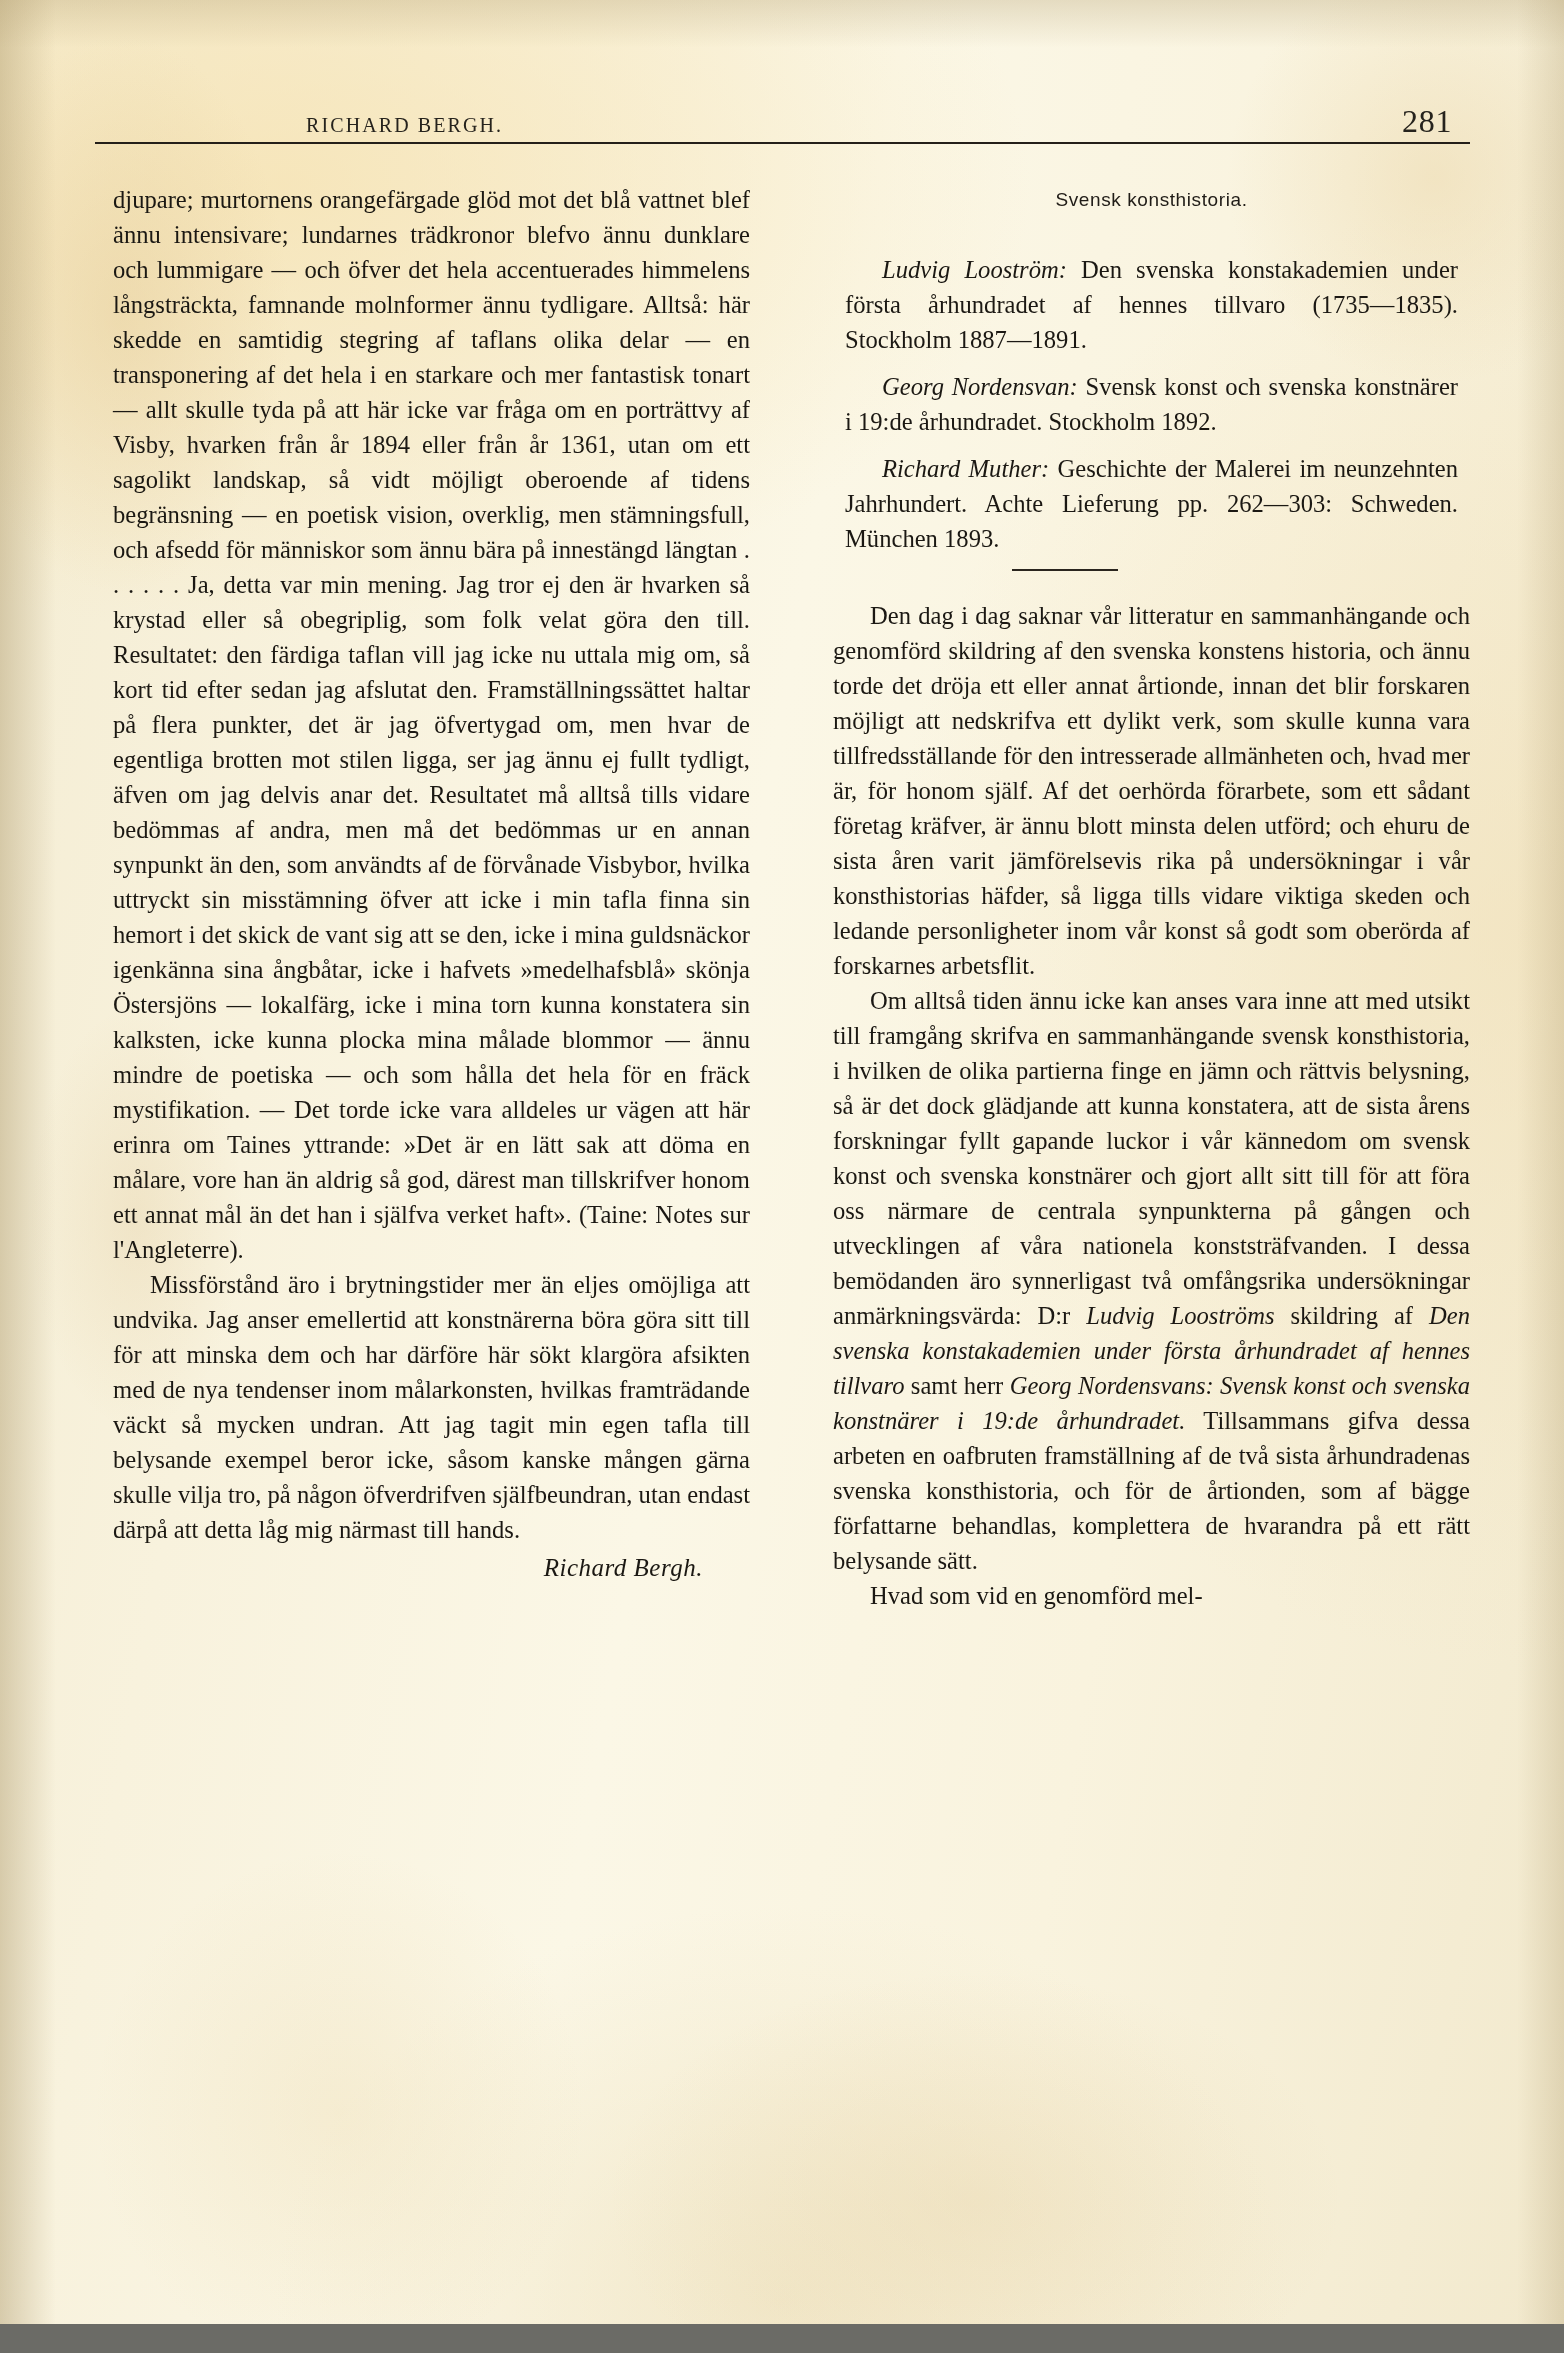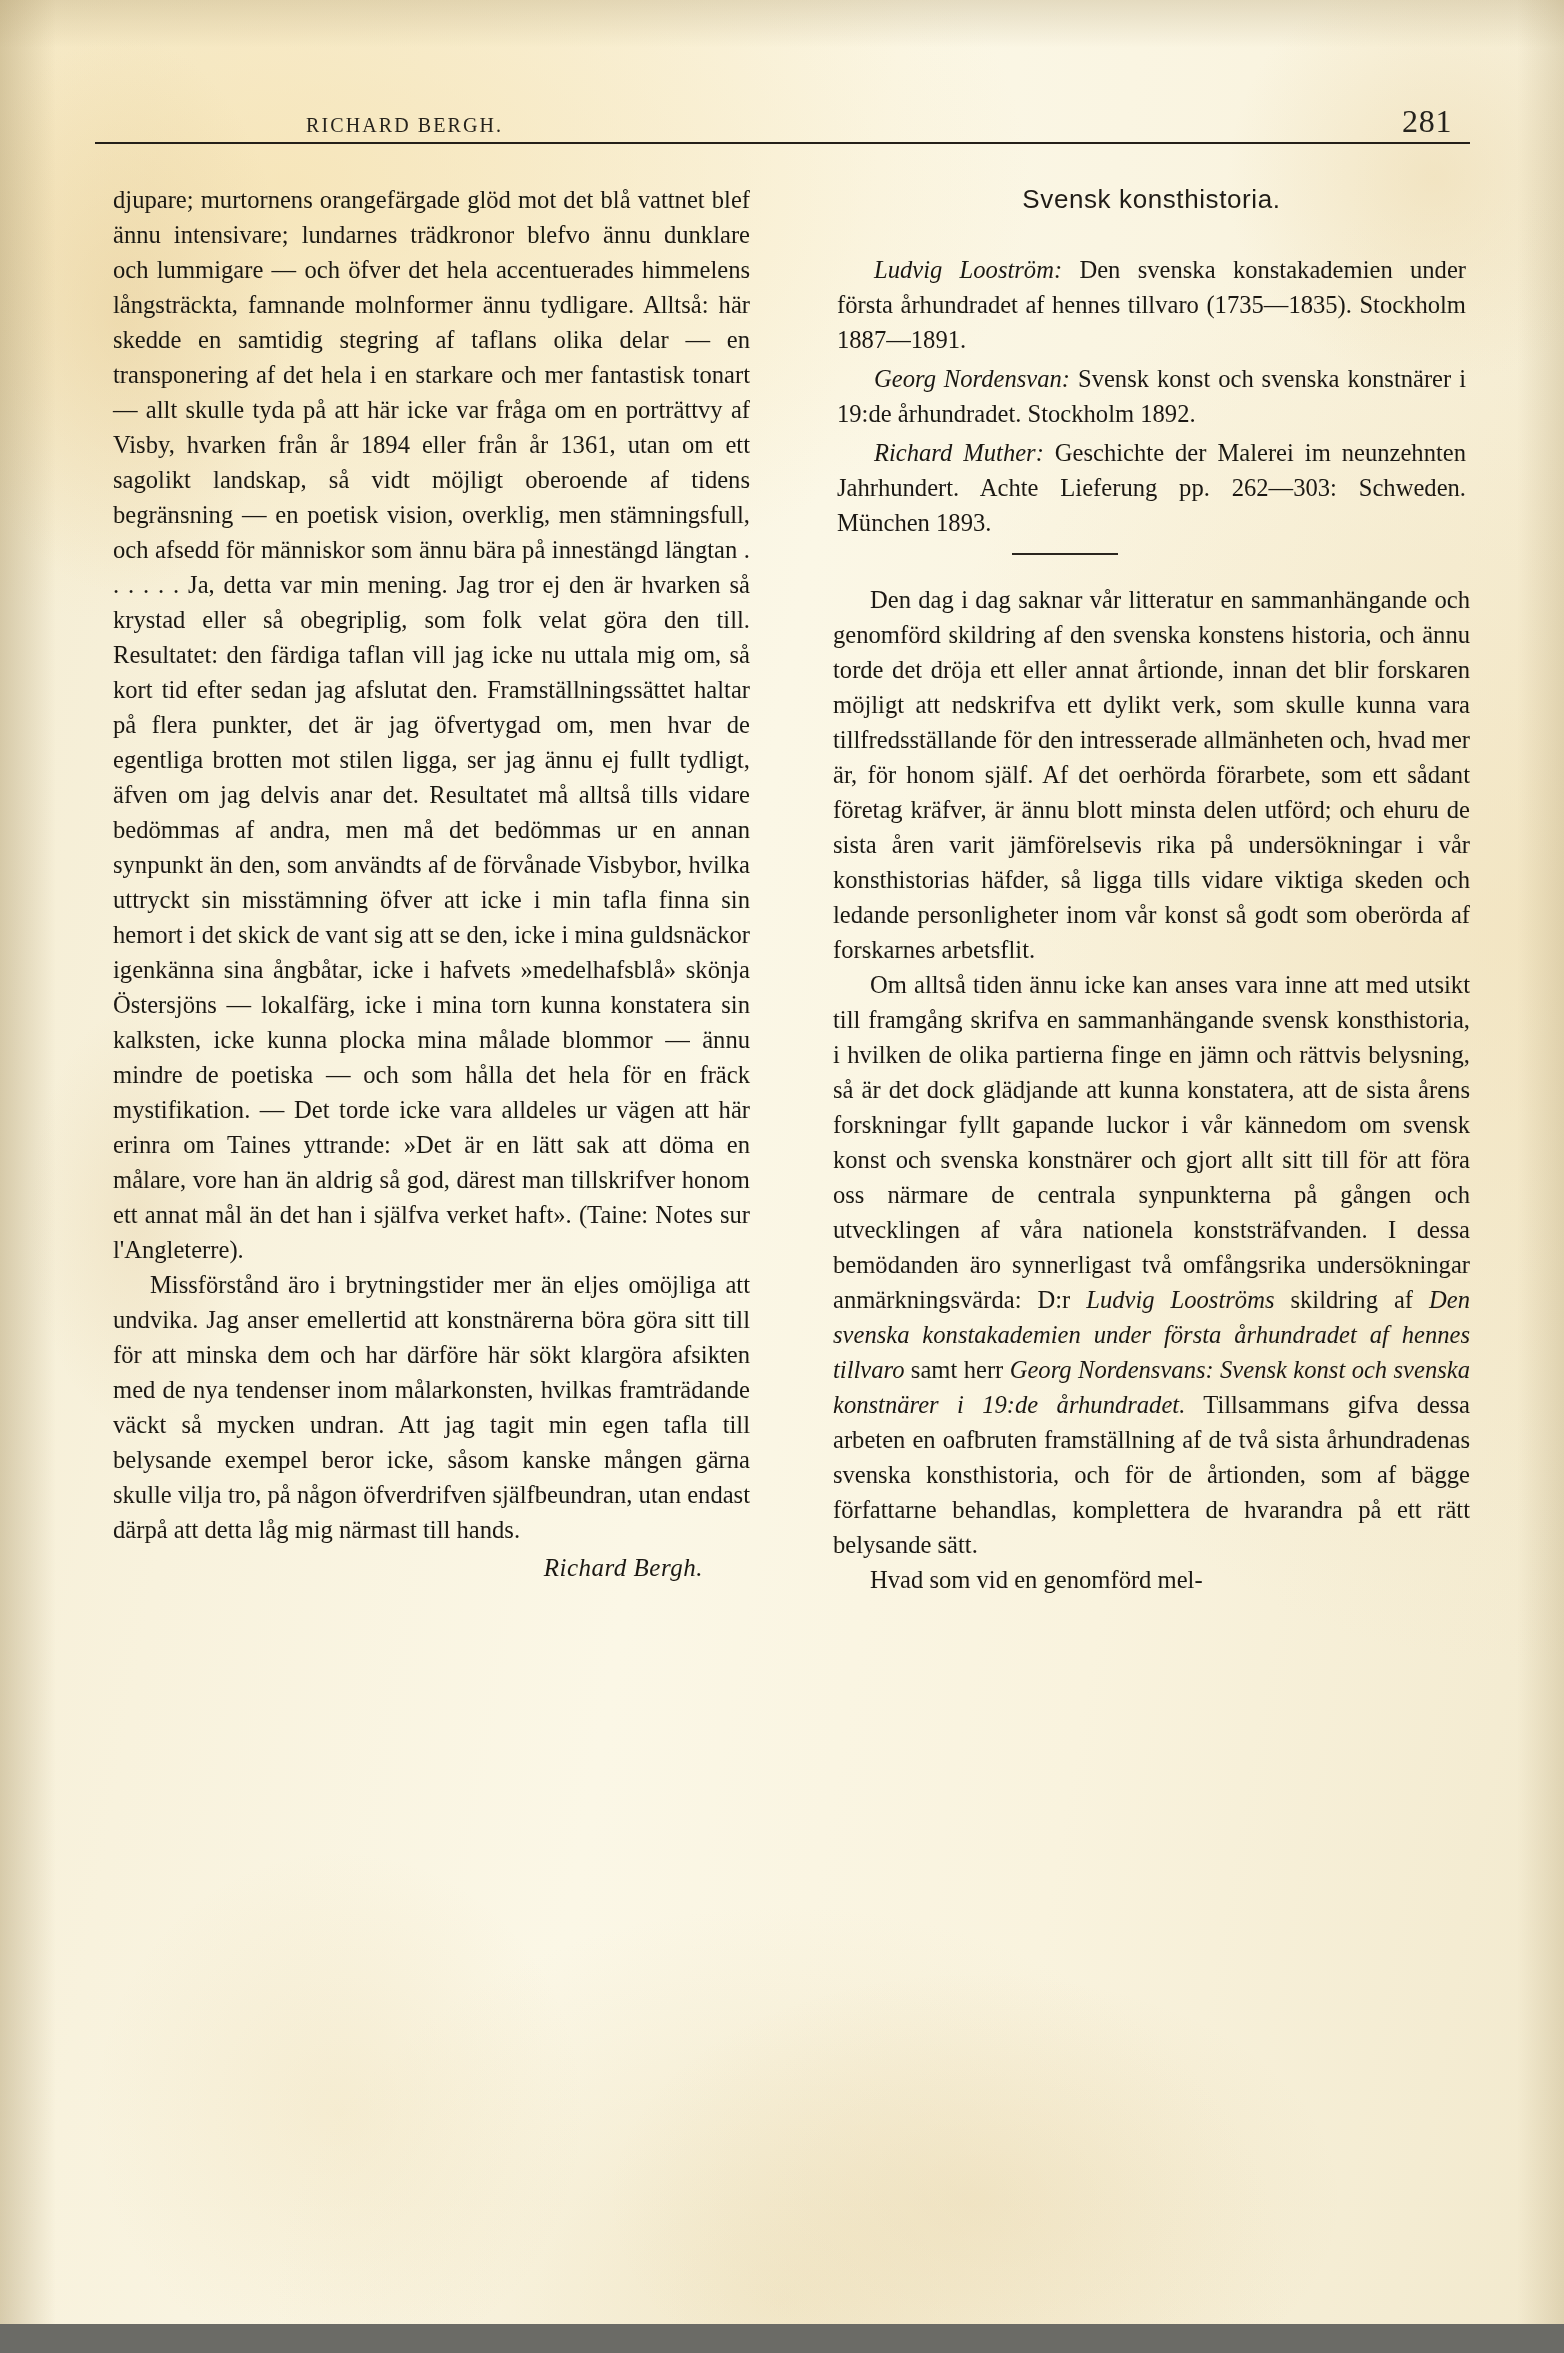--- a/index.html
+++ b/index.html
@@ -95,30 +95,30 @@
 
   .col p {
     margin: 0;
     text-indent: 0;
   }
   .col p.indent { text-indent: 37px; }
 
   .section-title {
     text-align: center;
     font-family: "Liberation Sans", "DejaVu Sans", sans-serif;
-    font-size: 26px;
+    font-size: 19px;
     letter-spacing: 0.6px;
     font-weight: 400;
     margin: 0 0 35px 0;
     color: #201c17;
   }
 
   .biblio p {
     text-indent: 37px;
-    margin: 4px;
+    margin: 12px;
   }
   .it { font-style: italic; }
 
   .rule-short {
     width: 106px;
     height: 2.4px;
     background: #2a251e;
     margin: 13px auto 27px 179px;
   }
 

